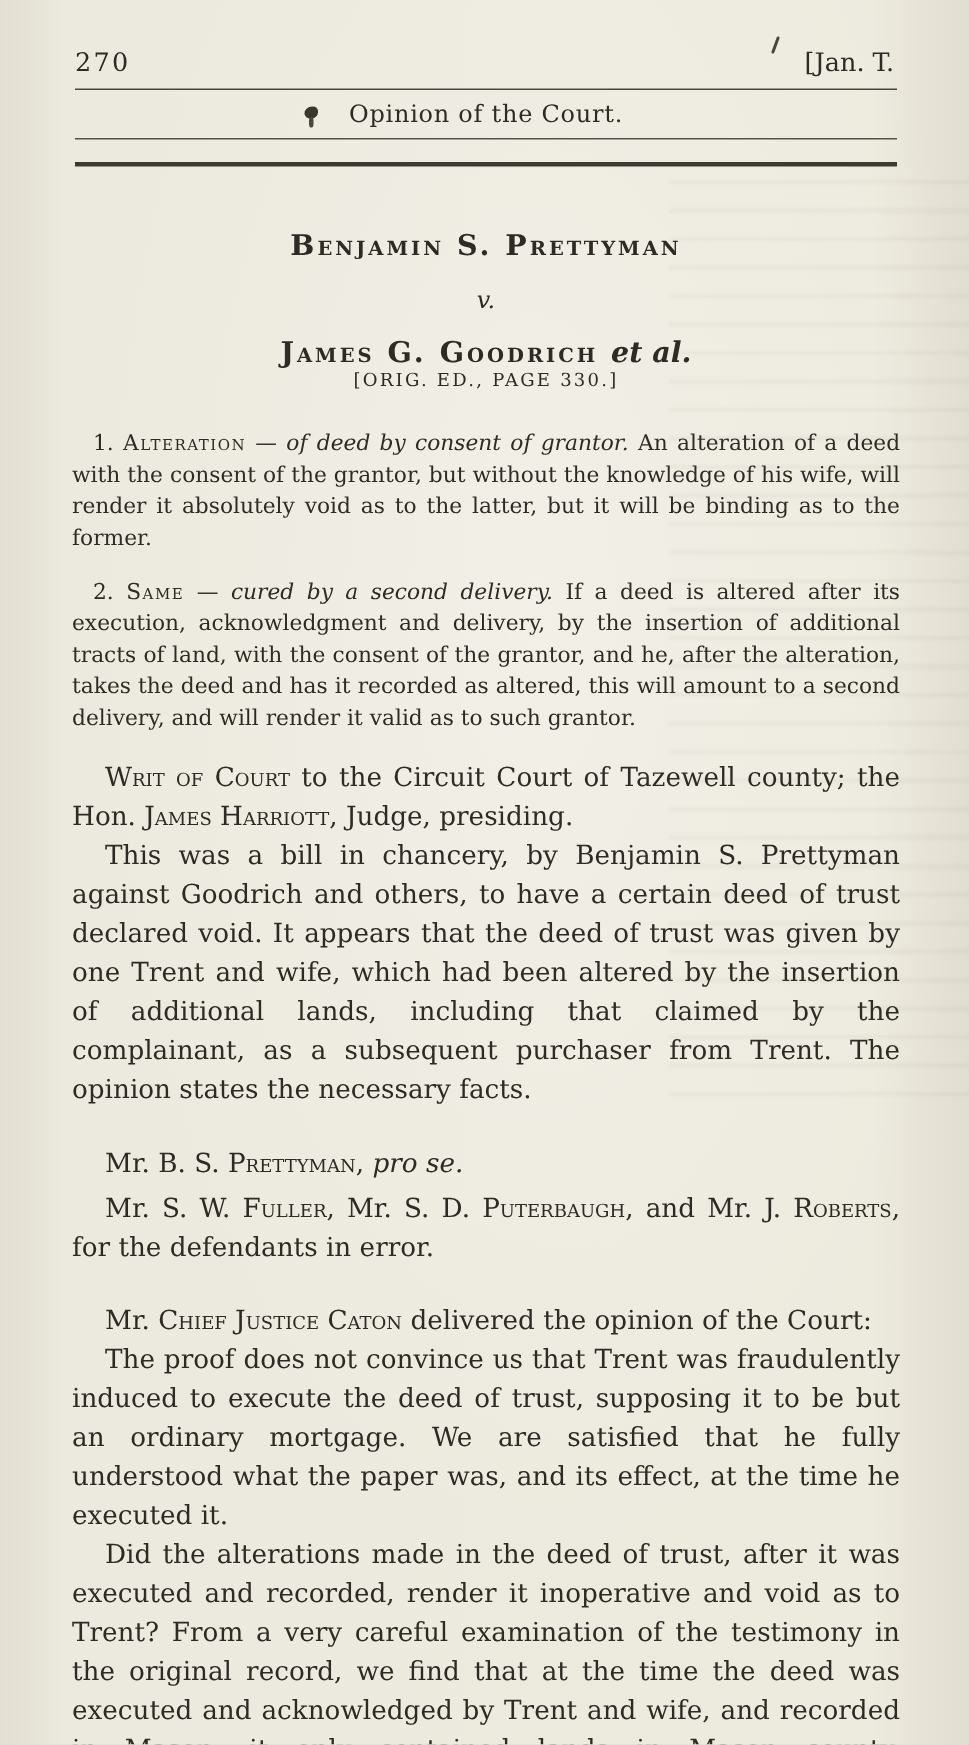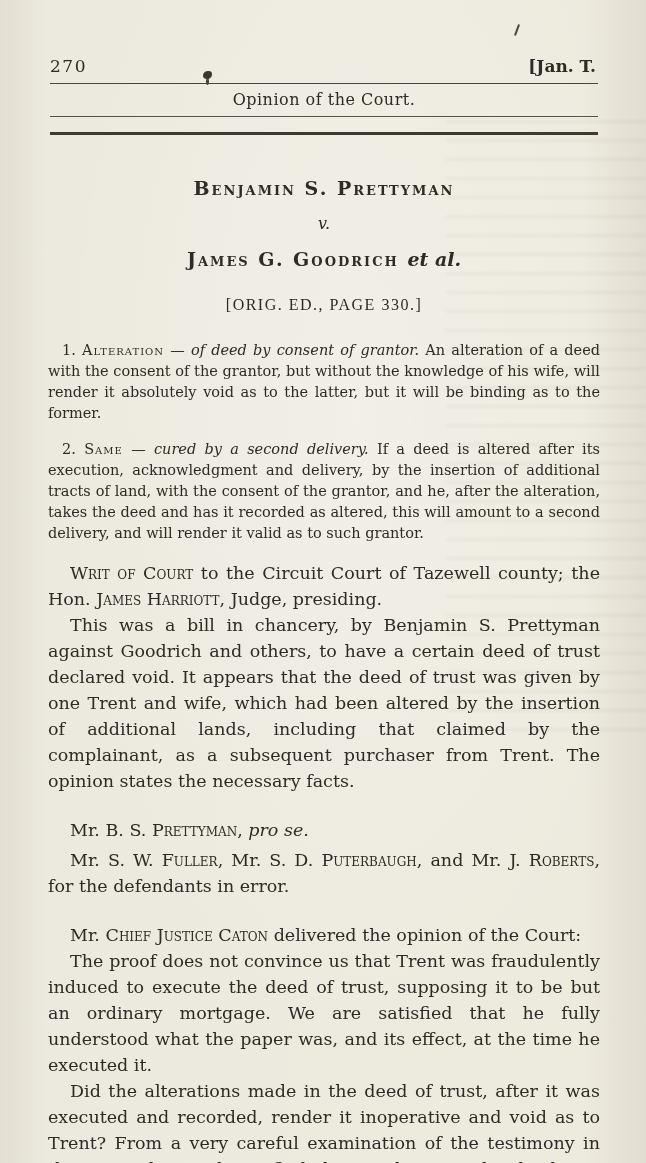--- a/index.html
+++ b/index.html
@@ -9,21 +9,21 @@
     height: 1163px;
     font-family: "DejaVu Serif", "Liberation Serif", serif;
     color: #2e2b26;
     background: #d8d4c9;
     overflow: hidden;
   }
   .page {
     position: relative;
     width: 646px;
     height: 1163px;
-    padding: 56px 46px 0 48px;
+    padding: 32px 46px 0 48px;
     background:
       radial-gradient(ellipse at 55% 35%, rgba(255,255,255,0.28), rgba(255,255,255,0) 62%),
       linear-gradient(90deg, #e2ded1 0%, #ece9de 7%, #edeade 90%, #e1ddd0 100%),
       #eae6da;
     overflow: hidden;
   }
   
   .ghosting {
     position: absolute;
     top: 120px; right: 0; width: 200px; height: 620px;
@@ -49,33 +49,33 @@
     width: 3px; height: 7px; background: #4a463c; border-radius: 40%;
   }
 
   .running-header {
     display: flex; justify-content: space-between; align-items: baseline;
     padding: 0 4px 7px 2px;
   }
   .pagenum { font-size: 17px; letter-spacing: 1.5px; }
   .running-head { font-size: 15px; letter-spacing: 1px; }
   .running-head .sc { font-variant: small-caps; letter-spacing: 2px; }
-  .term-label { font-size: 17px; font-weight: bold; }
+  .term-label { font-size: 17px; }
 
   .rule { border-top: 1.5px solid #4a463d; margin: 0 2px; }
   .rule.light { border-top-width: 1px; border-top-color: #56524a; }
   .rule.heavy { border-top: 3.5px solid #3e3a32; margin-top: 15px; }
 
   .subhead { text-align: center; font-size: 16px; padding: 6px 0 7px 0; letter-spacing: 0.5px; }
 
   .case-title { text-align: center; margin-top: 42px; }
   .title-line { font-size: 19px; font-variant: small-caps; letter-spacing: 2px; font-weight: bold; }
   .title-versus { font-style: italic; font-size: 16px; margin-top: 15px; font-variant: normal; letter-spacing: 0; }
   .title-line2 { margin-top: 15px; }
-  .orig-ed { font-size: 16px; margin-top: 26px; letter-spacing: 1.5px; font-variant: normal; font-family: Liberation Serif, serif; }
+  .orig-ed { font-size: 12px; margin-top: 0; letter-spacing: 1.5px; font-variant: normal; }
   .it { font-style: italic; font-variant: normal; letter-spacing: 0; }
   .sc { font-variant: small-caps; }
 
   .headnotes { margin-top: 26px; }
   .headnote {
     font-size: 14.5px; line-height: 21px;
     text-indent: 14px; text-align: justify;
     margin-top: 15px;
   }
   .headnote .sc { letter-spacing: 1px; }

